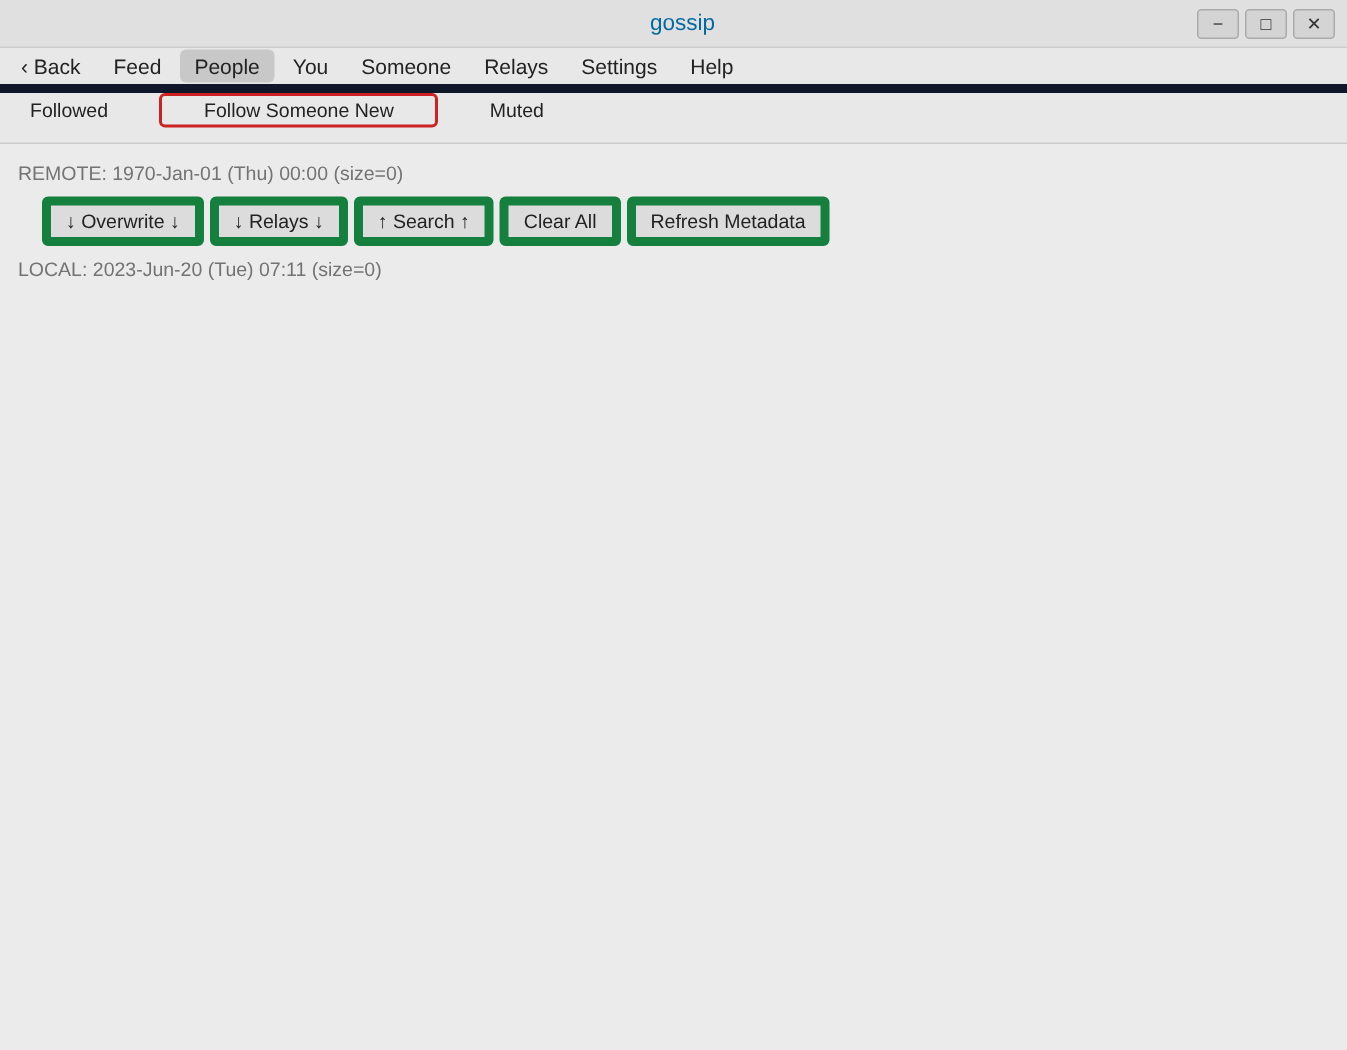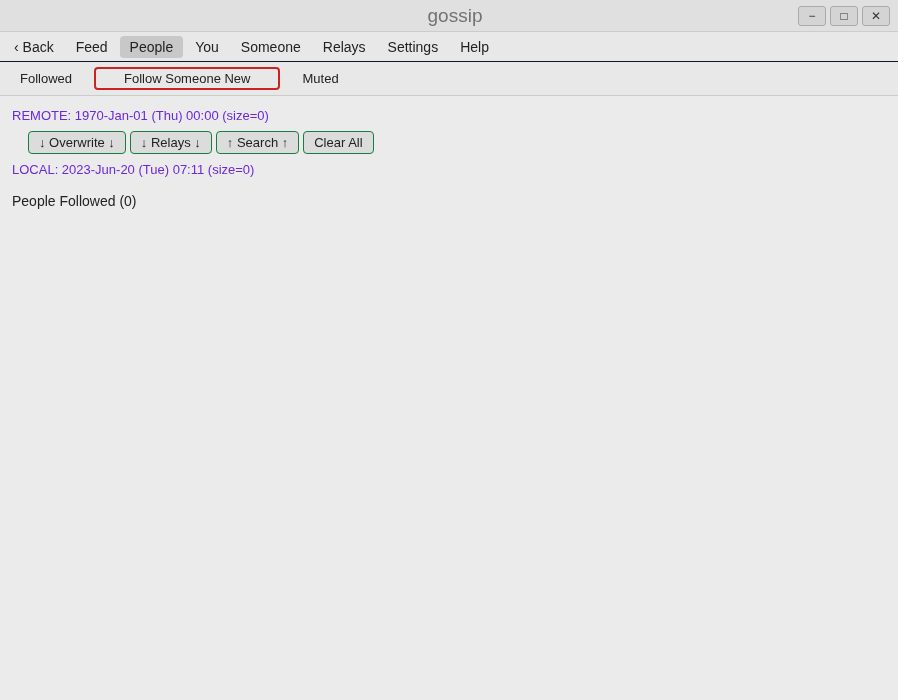--- a/index.html
+++ b/index.html
@@ -25,22 +25,22 @@
       display: flex;
       align-items: center;
       justify-content: center;
       height: 32px;
       background: #e0e0e0;
       position: relative;
       border-bottom: 1px solid #ccc;
     }
 
     .title-bar-title {
-      font-size: 19px;
-      color: #737373;
+      font-size: 15px;
+      color: #0369a1;
       margin-left: 12px;
     }
 
     .title-bar-controls {
       position: absolute;
       right: 8px;
       top: 50%;
       transform: translateY(-50%);
       display: flex;
       gap: 4px;
@@ -61,46 +61,46 @@
     }
 
     
     .menu-bar {
       display: flex;
       align-items: center;
       height: 30px;
       background: #e8e8e8;
       padding: 0 4px;
       gap: 2px;
-      border-bottom: 1px solid #0f172a;
+      border-bottom: 6px solid #0f172a;
     }
 
     .menu-item {
       padding: 3px 10px;
       font-size: 14px;
       cursor: pointer;
       border-radius: 4px;
       color: #222;
       background: transparent;
       border: none;
     }
 
     .menu-item.active {
       background: #c8c8c8;
       font-weight: 400;
     }
 
     
     .subtab-bar {
       display: flex;
-      align-items: center;
+      align-items: flex-start;
       height: 34px;
       background: #e8e8e8;
       padding: 0 6px;
-      gap: 8px;
+      gap: 20px;
       border-bottom: 1px solid #ccc;
     }
 
     .subtab-btn {
       padding: 4px 14px;
       font-size: 13px;
       cursor: pointer;
       border-radius: 4px;
       color: #222;
       background: transparent;
@@ -118,38 +118,38 @@
     .main-content {
       flex: 1;
       background: #ebebeb;
       padding: 10px 12px;
       overflow-y: auto;
     }
 
     
     .info-row {
       font-size: 13px;
-      color: #6d28d9;
+      color: #737373;
       margin-bottom: 4px;
       line-height: 1.6;
     }
 
     
     .action-row {
       display: flex;
       align-items: center;
       gap: 4px;
       margin: 4px 0 6px 16px;
     }
 
     .action-btn {
       padding: 3px 10px;
       font-size: 13px;
       background: #dcdcdc;
-      border: 1px solid #15803d;
+      border: 6px solid #15803d;
       border-radius: 4px;
       cursor: pointer;
       color: #222;
     }
 
     
     .section-heading {
       font-size: 14px;
       color: #222;
       margin-top: 12px;
@@ -185,18 +185,18 @@
 </div>
 
 <div class="main-content">
   <div class="info-row">REMOTE: 1970-Jan-01 (Thu) 00:00 (size=0)</div>
 
   <div class="action-row">
     <button class="action-btn">↓ Overwrite ↓</button>
     <button class="action-btn">↓ Relays ↓</button>
     <button class="action-btn">↑ Search ↑</button>
     <button class="action-btn">Clear All</button>
+    <button class="action-btn">Refresh Metadata</button>
   </div>
 
   <div class="info-row">LOCAL: 2023-Jun-20 (Tue) 07:11 (size=0)</div>
 
-  <div class="section-heading">People Followed (0)</div>
 </div>
 
 </body></html>

